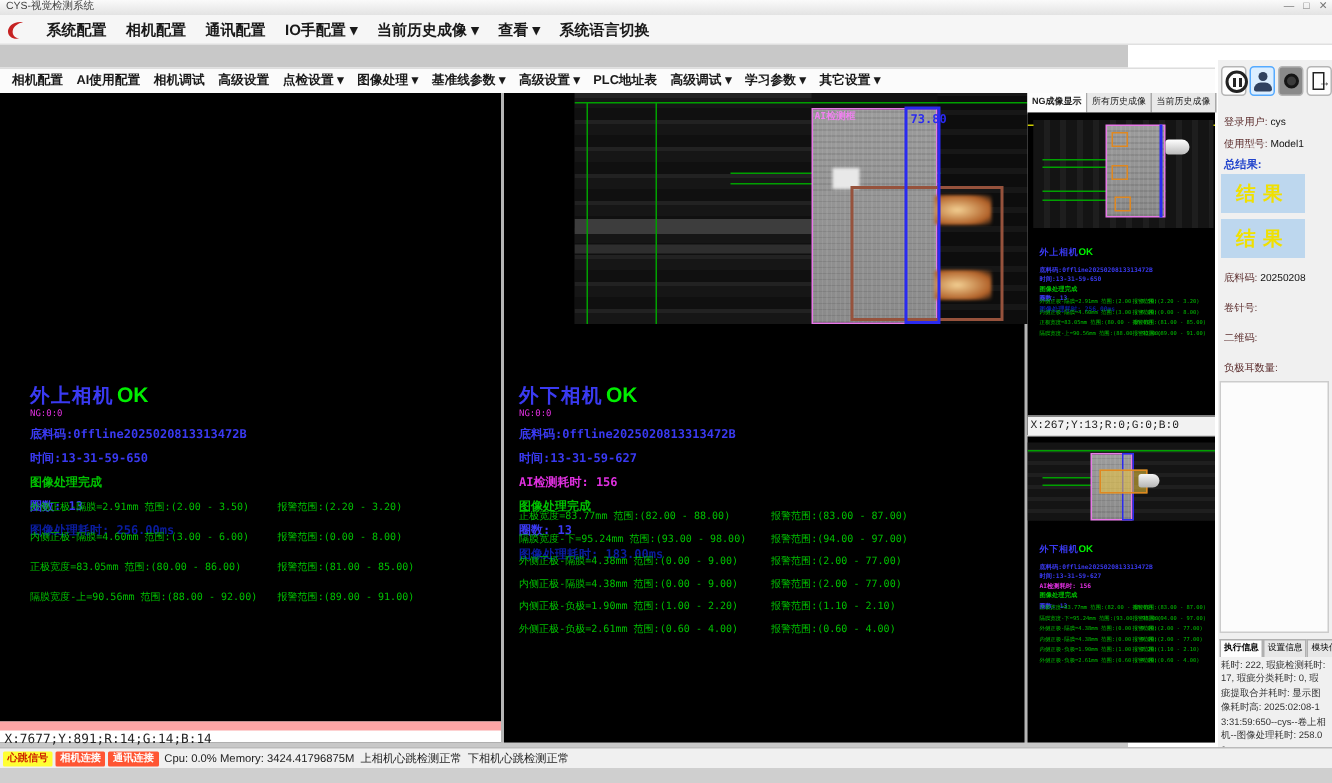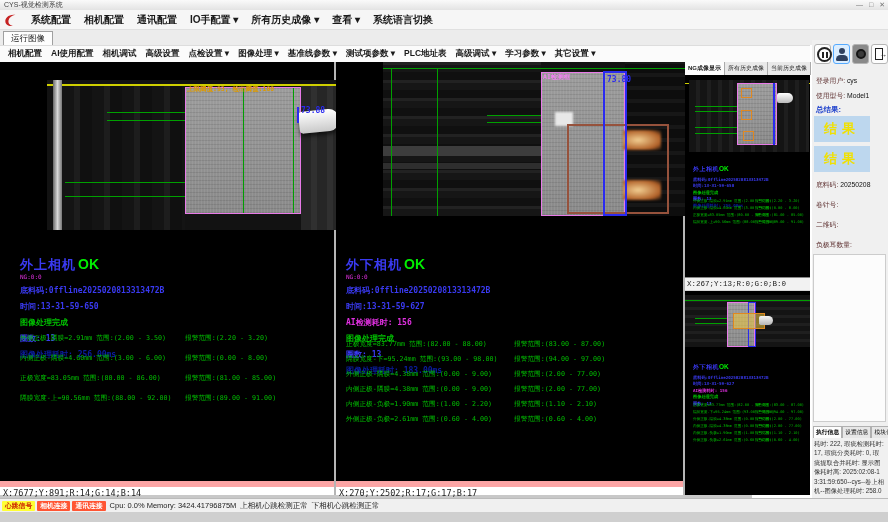--- a/index.html
+++ b/index.html
@@ -109,68 +109,47 @@
 
   <div id="menubar" class="abs">
     <svg class="logo" viewBox="0 0 16 16">
         <path d="M13 2 C5 1 1.5 6 1.5 9 C1.5 13.5 6 15.5 10 14.5 C6.5 14 4.5 11.5 5.2 8.2 C5.9 5 9 2.8 13 2 Z" fill="#c62222"></path>
       </svg>
     <div style="display:flex;gap:13px;">
         <span class="menu-item">系统配置</span>
         <span class="menu-item">相机配置</span>
         <span class="menu-item">通讯配置</span>
         <span class="menu-item">IO手配置 ▾</span>
-        <span class="menu-item">所有历史成像 ▾</span>
+        <span class="menu-item">当前历史成像 ▾</span>
         <span class="menu-item">查看 ▾</span>
         <span class="menu-item">系统语言切换</span>
       </div>
   </div>
 
-  <div id="tabstrip" class="abs">
-    <div id="viewtab" class="abs">运行图像</div>
-  </div>
 
   <div id="toolbar" class="abs">
     <div style="display:flex;gap:9px;">
         <span class="tool-item">相机配置</span>
         <span class="tool-item">AI使用配置</span>
         <span class="tool-item">相机调试</span>
         <span class="tool-item">高级设置</span>
         <span class="tool-item">点检设置 ▾</span>
         <span class="tool-item">图像处理 ▾</span>
         <span class="tool-item">基准线参数 ▾</span>
-        <span class="tool-item">测试项参数 ▾</span>
+        <span class="tool-item">高级设置 ▾</span>
         <span class="tool-item">PLC地址表</span>
         <span class="tool-item">高级调试 ▾</span>
         <span class="tool-item">学习参数 ▾</span>
         <span class="tool-item">其它设置 ▾</span>
       </div>
   </div>
 
   <div id="main" class="abs">
 
     <div id="panel-left" class="panel">
-      <div id="strip-left" class="strip">
-        <div class="abs yline" style="left:0;top:4px;width:334px;height:2px;"></div>
-        <div class="abs" style="left:6px;top:0;width:9px;height:150px;background:linear-gradient(90deg,#666,#d8d8d8,#777);"></div>
-        <div class="abs" style="left:15px;top:6px;width:123px;height:144px;background:repeating-linear-gradient(90deg,#141414 0 12px,#1d1d1d 12px 18px,#101010 18px 30px);"></div>
-        <div class="abs" style="left:254px;top:6px;width:48px;height:144px;background:repeating-linear-gradient(90deg,#262626 0 10px,#303030 10px 16px);"></div>
-        <div class="abs" style="left:302px;top:6px;width:32px;height:144px;background:#0b0b0b;"></div>
-        <div class="abs gl" style="left:60px;top:32px;width:194px;height:1px;"></div>
-        <div class="abs gl" style="left:60px;top:40px;width:194px;height:1px;"></div>
-        <div class="abs gl" style="left:18px;top:102px;width:236px;height:1px;"></div>
-        <div class="abs gl" style="left:18px;top:116px;width:236px;height:1px;"></div>
-        <div class="abs elec" style="left:138px;top:7px;width:116px;height:127px;"></div>
-        <div class="abs gl" style="left:196px;top:8px;width:1px;height:125px;"></div>
-        <div class="abs gl" style="left:246px;top:8px;width:1px;height:125px;"></div>
-        <div class="abs" style="left:252px;top:30px;width:40px;height:22px;background:linear-gradient(#ffffff,#c9c9c9);border-radius:4px 10px 10px 4px;transform:rotate(-6deg);box-shadow:0 3px 4px rgba(0,0,0,.6);"></div>
-        <span class="abs t-orange mono" style="left:140px;top:5px;font-size:6.5px;font-weight:bold;">上限阈值:93, 检出阈值:100</span>
-        <div class="abs" style="left:250px;top:27px;width:2px;height:16px;background:#2a2af0;"></div>
-        <span class="abs mono" style="left:254px;top:26px;font-size:8px;font-weight:bold;color:#2a2af0;">73.88</span>
-      </div>
       <div class="info">
         <div>
           <span class="cam-title t-blue">外上相机</span><span class="cam-ok">OK</span>
         </div>
         <div class="ng-line t-mag mono">NG:0:0</div>
         <div class="ln t-blue mono">底料码:0ffline2025020813313472B</div>
         <div class="ln t-blue mono">时间:13-31-59-650</div>
         <div class="ln t-green mono">图像处理完成</div>
         <div class="ln t-blue mono">圈数: 13</div>
         <div class="ln t-navy mono">图像处理耗时: 256.00ms</div>
@@ -247,21 +226,20 @@
         </div>
           <div class="mrow">
           <span class="mname t-green mono">内侧正极-负极=1.90mm 范围:(1.00 - 2.20)</span>
           <span class="malarm t-green mono">报警范围:(1.10 - 2.10)</span>
         </div>
           <div class="mrow">
           <span class="mname t-green mono">外侧正极-负极=2.61mm 范围:(0.60 - 4.00)</span>
           <span class="malarm t-green mono">报警范围:(0.60 - 4.00)</span>
         </div>
         </div>
-      <div class="pfooter">X:270;Y:2502;R:17;G:17;B:17</div>
     </div>
 
     <div id="thumbcol" class="abs">
       <div id="thumbtabs" class="abs">
           <span class="ttab">NG成像显示</span>
           <span class="ttab">所有历史成像</span>
           <span class="ttab">当前历史成像</span>
         </div>
 
       <div id="thumb1" class="thumb">

